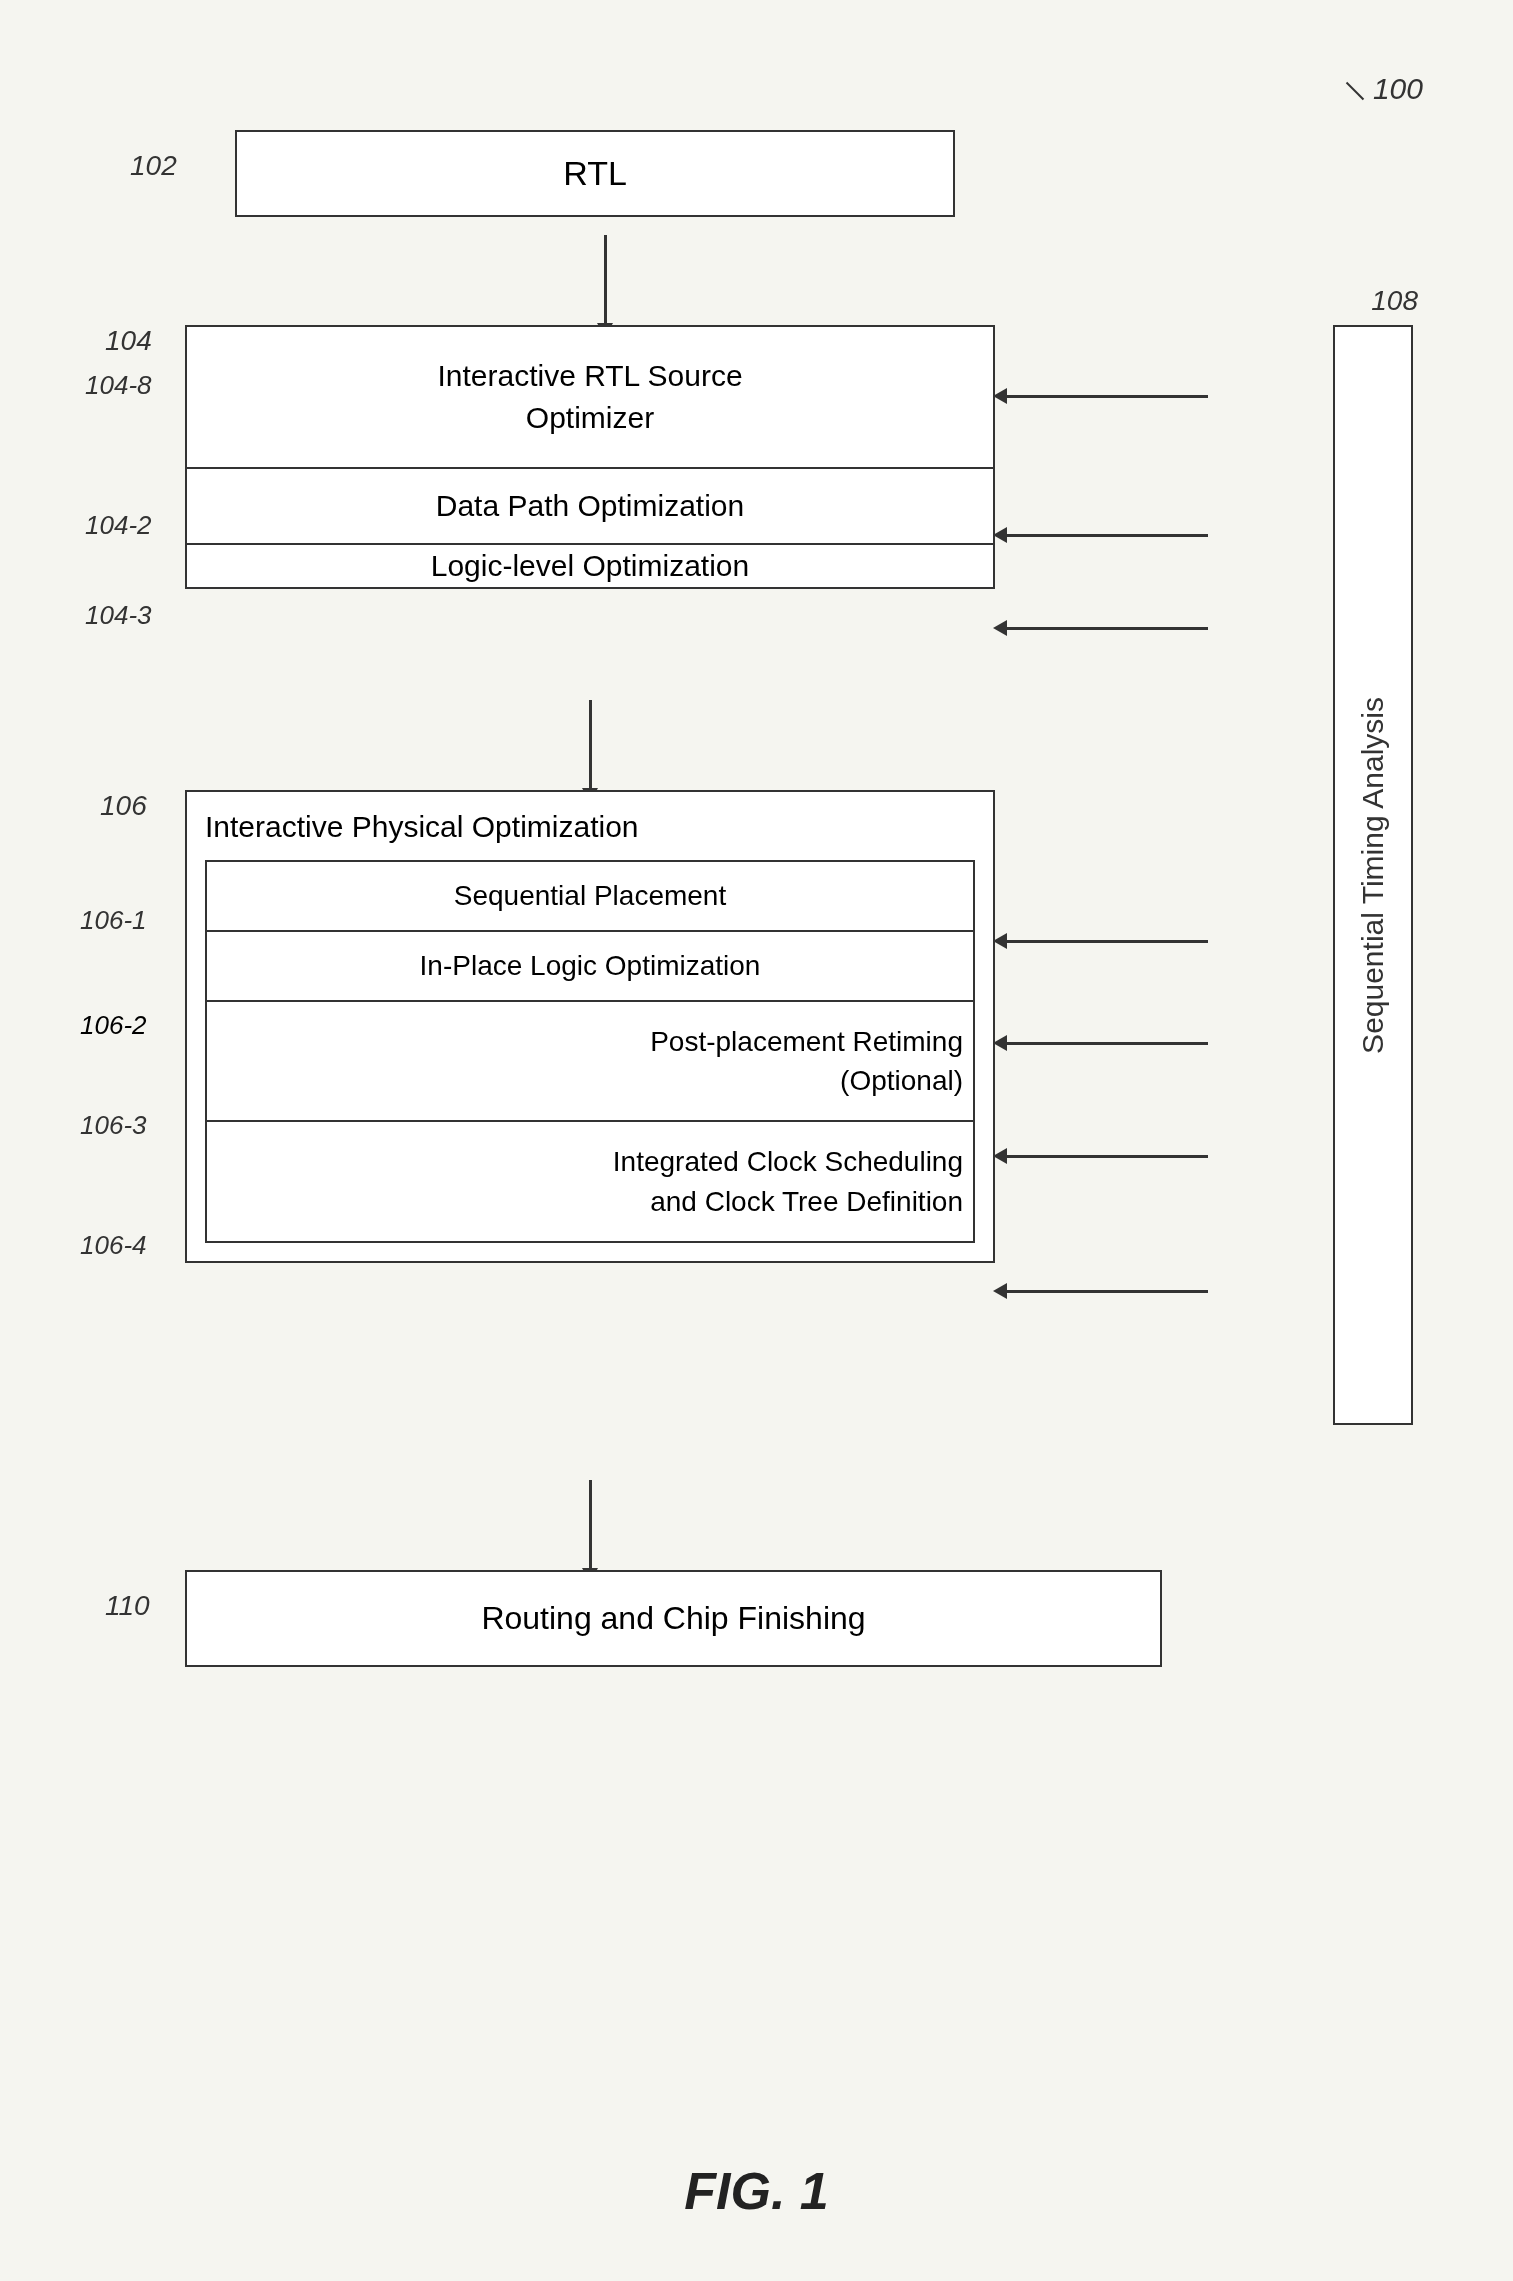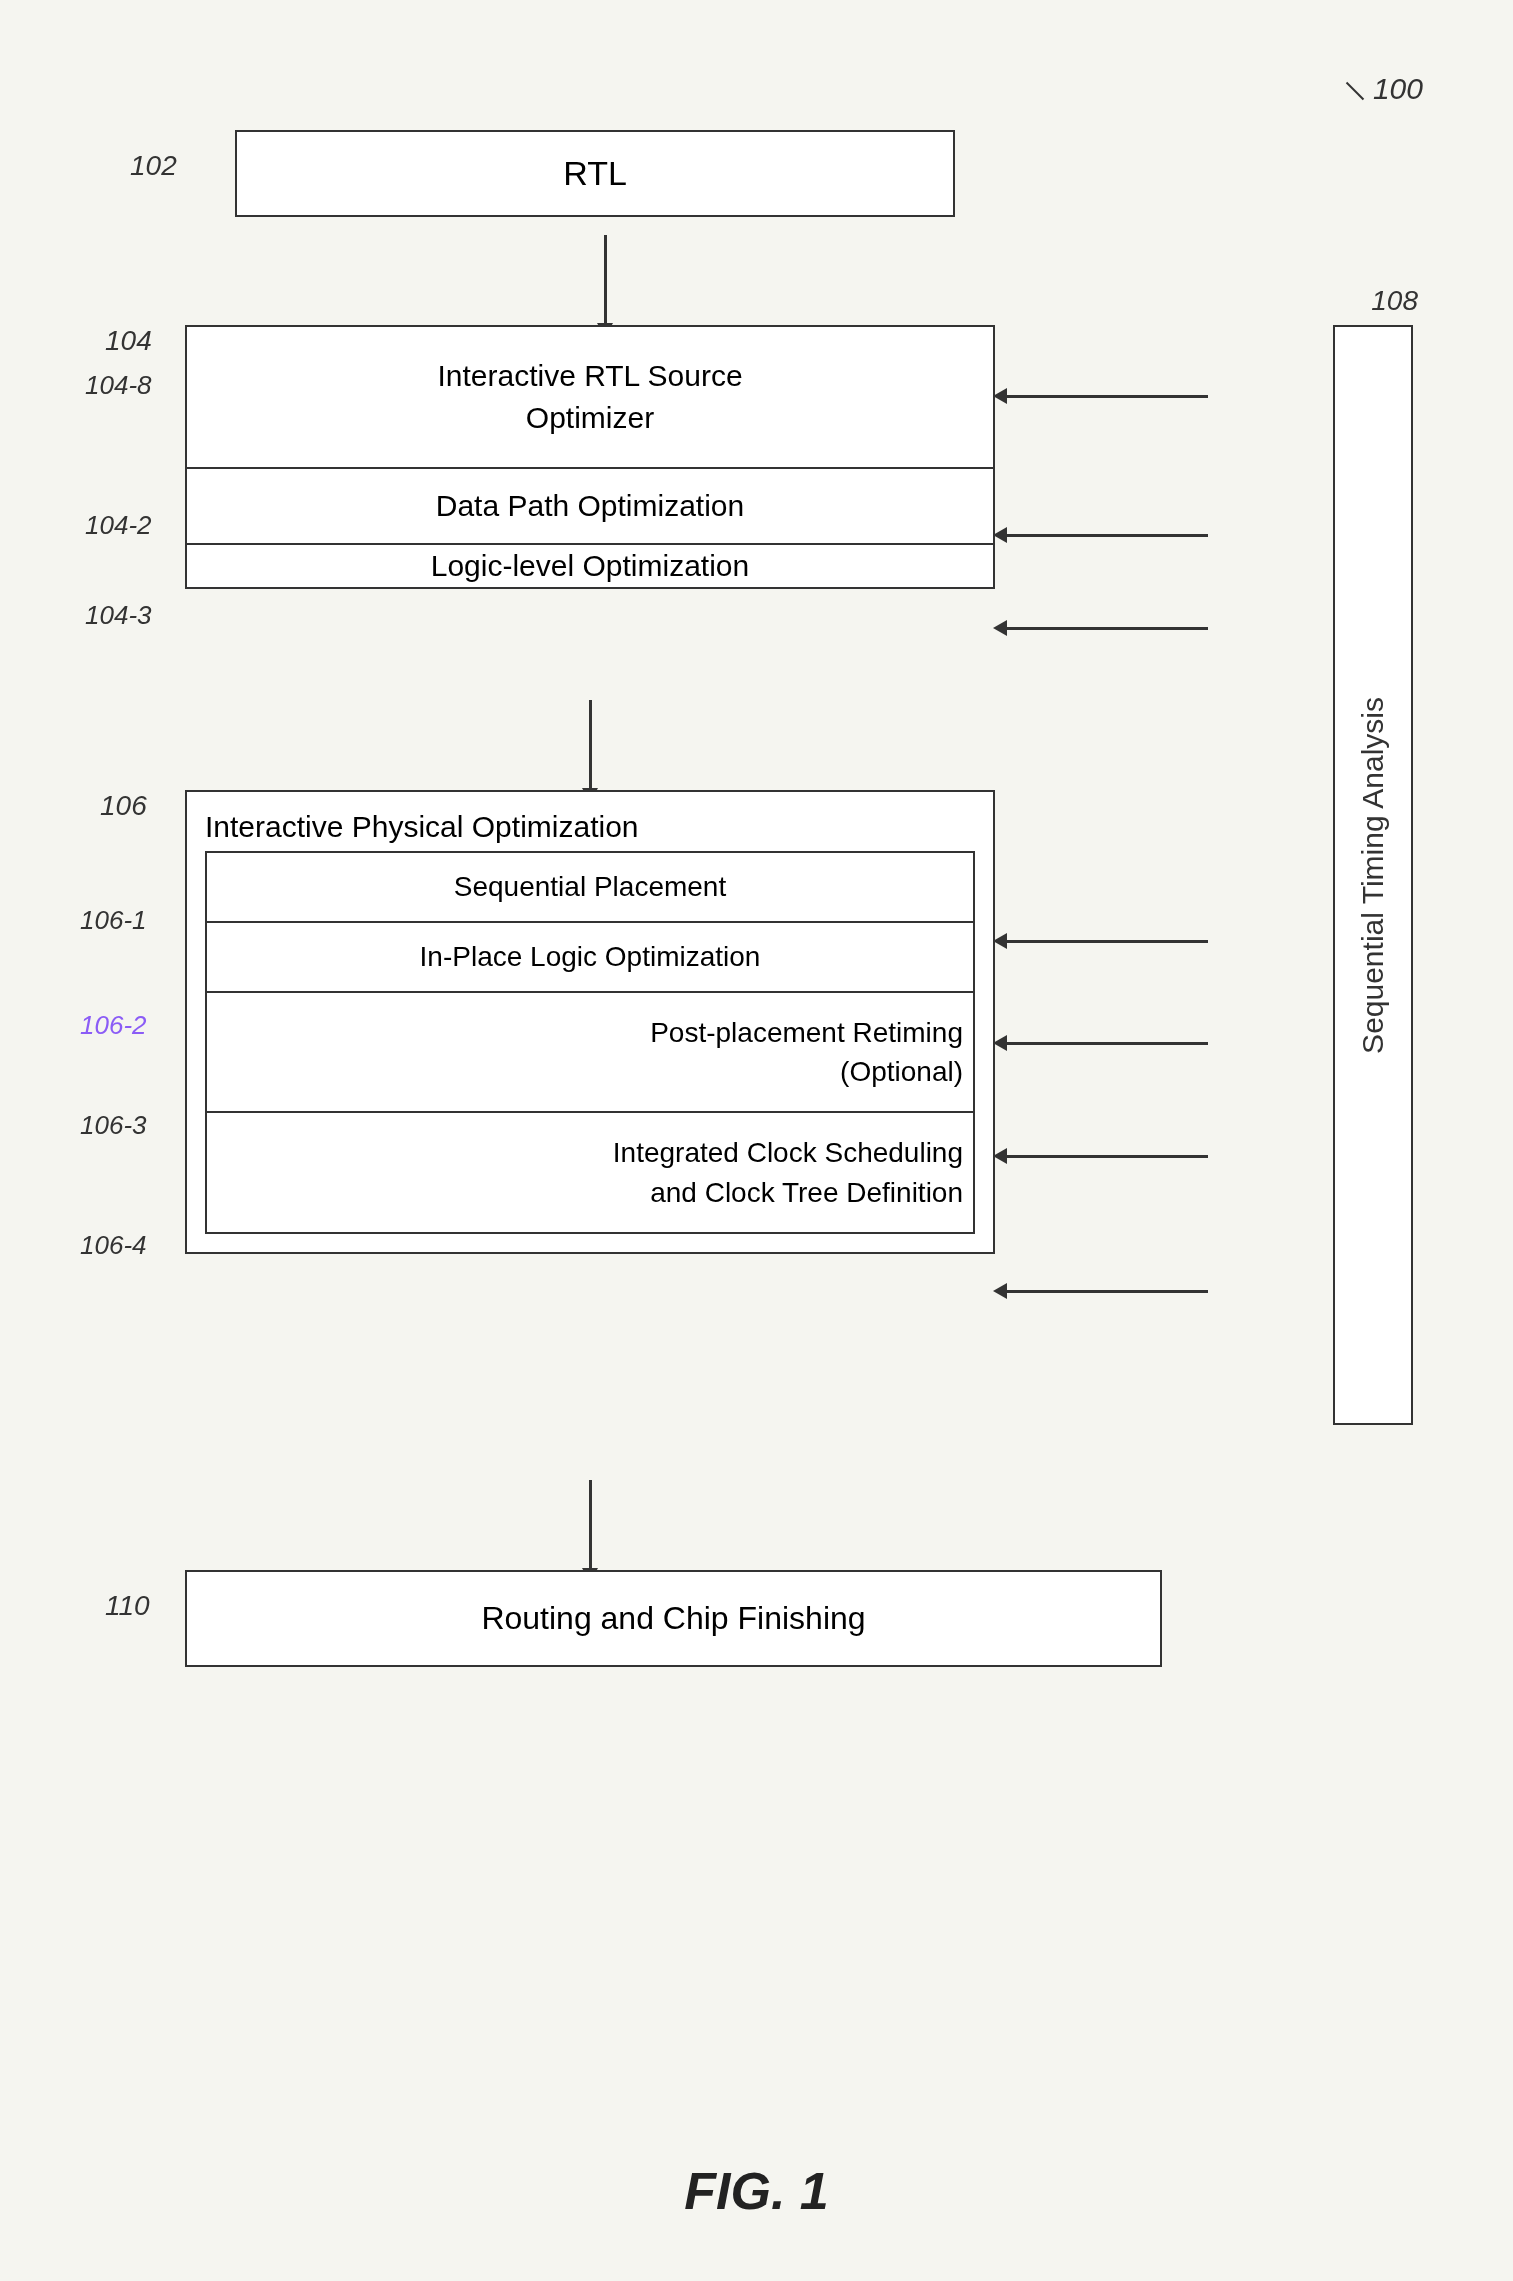--- a/index.html
+++ b/index.html
@@ -249,41 +249,41 @@
       font-size: 26px;
       font-style: italic;
       color: #333;
     }
     .ref-106-2 {
       position: absolute;
       top: 1010px;
       left: 80px;
       font-size: 26px;
       font-style: italic;
-      color: #8b5cf6;
+      color: #000000;
     }
     .ref-106-3 {
       position: absolute;
       top: 1110px;
       left: 80px;
       font-size: 26px;
       font-style: italic;
       color: #333;
     }
     .ref-106-4 {
       position: absolute;
       top: 1230px;
       left: 80px;
       font-size: 26px;
       font-style: italic;
       color: #333;
     }
 
     .block-106-title {
-      padding: 18px 18px 7px 18px;
+      padding: 18px 18px 16px 18px;
       font-size: 30px;
     }
 
     .block-106-inner {
       margin: 0 18px 18px 18px;
       border: 2.5px solid #333;
     }
 
     .sub-block-106-1 {
       border-bottom: 2.5px solid #333;

